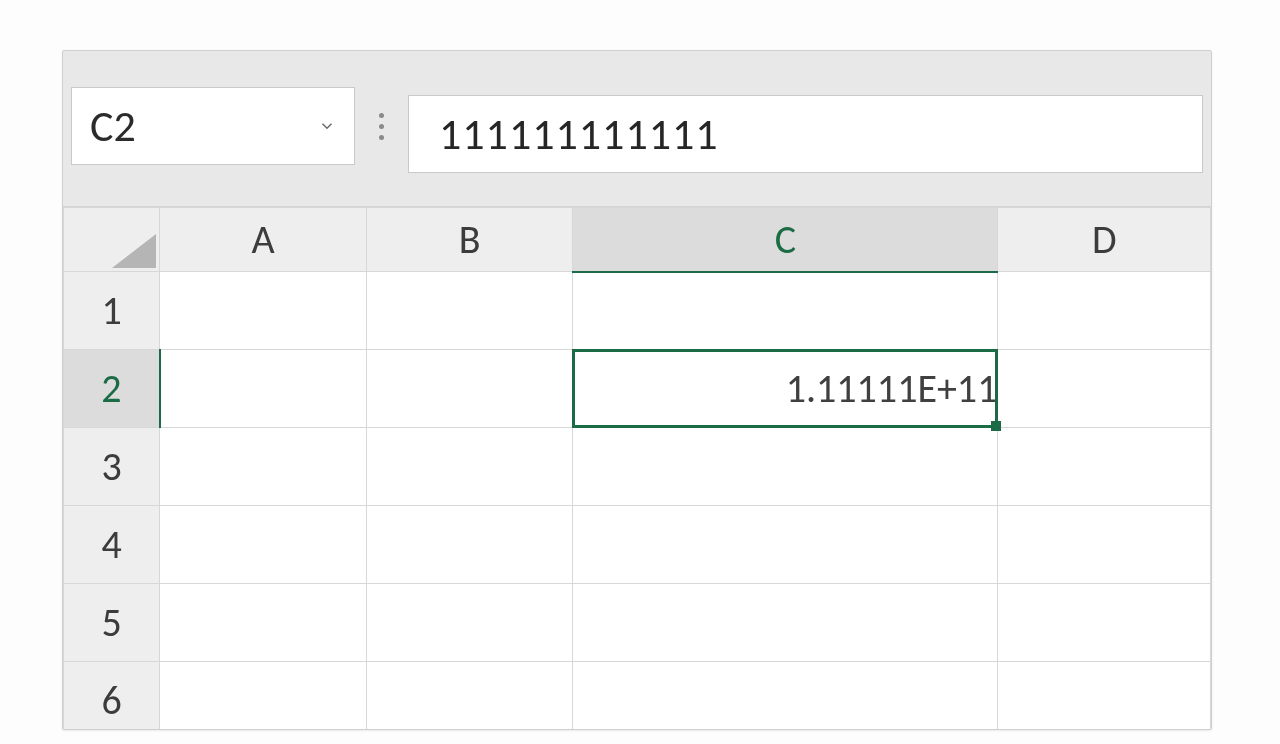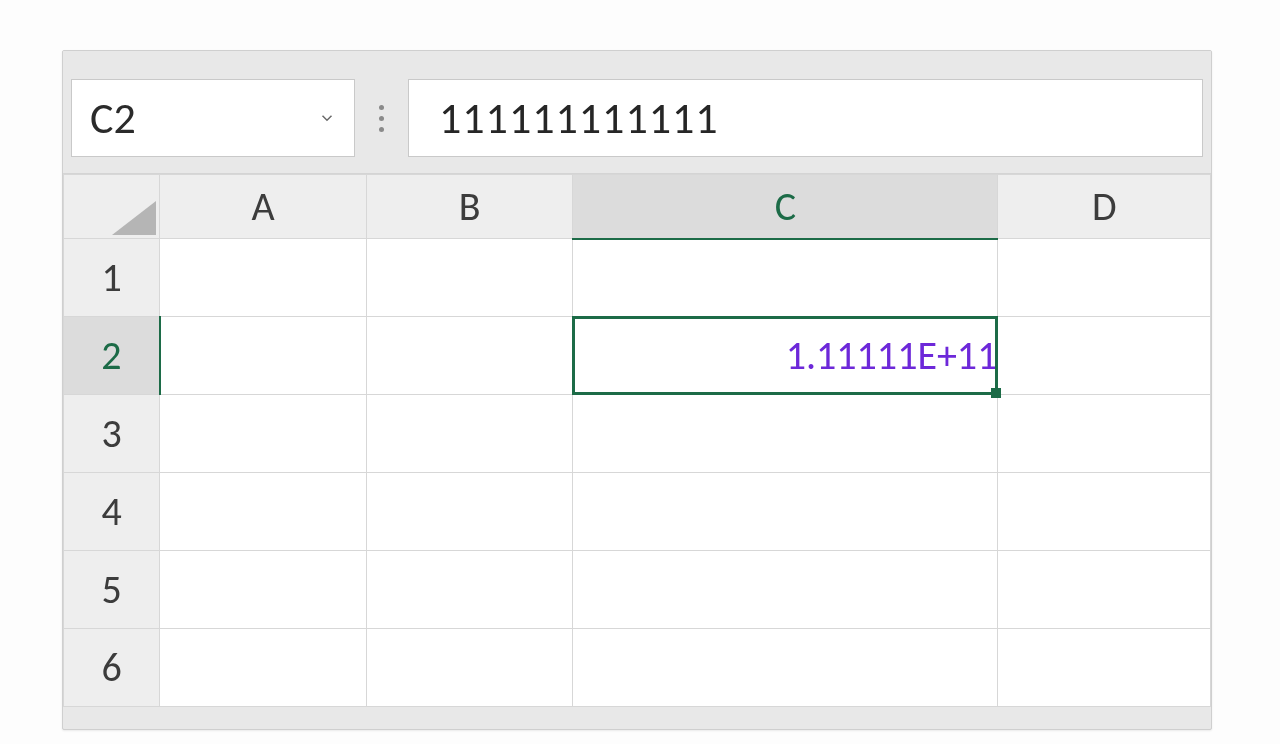--- a/index.html
+++ b/index.html
@@ -21,21 +21,21 @@
     background: #e8e8e8;
     border: 1px solid #cfcfcf;
     border-radius: 2px;
     box-shadow: 0 1px 2px rgba(0,0,0,0.08);
     overflow: hidden;
   }
   
   .formula-bar {
     display: flex;
     align-items: center;
-    padding: 28px 8px 16px 8px;
+    padding: 28px 8px 33px 8px;
     gap: 14px;
     background: #e8e8e8;
   }
   .name-box {
     position: relative;
     width: 284px;
     height: 78px;
     background: #ffffff;
     border: 1px solid #c9c9c9;
     display: flex;
@@ -92,20 +92,21 @@
     flex: 1;
     height: 78px;
     background: #ffffff;
     border: 1px solid #c9c9c9;
     display: flex;
     align-items: center;
     padding: 0 30px;
     font-size: 44px;
     color: #262626;
     letter-spacing: 1px;
+    margin-top: 16px;
   }
   
   .grid-area {
     background: #ffffff;
     border-top: 1px solid #d4d4d4;
   }
   table.sheet {
     border-collapse: collapse;
     table-layout: fixed;
     width: 100%;
@@ -160,21 +161,21 @@
   
   col.cw-corner { width: 96px; }
   col.cw-A { width: 206px; }
   col.cw-B { width: 206px; }
   col.cw-C { width: 424px; }
   col.cw-D { width: 212px; }
   
   td.cell {
     background: #ffffff;
     font-size: 40px;
-    color: #6d28d9;
+    color: #404040;
     text-align: right;
     padding: 0 12px;
   }
   td.cell.selected {
     position: relative;
   }
   td.cell.selected::before {
     content: "";
     position: absolute;
     left: -1px; top: -1px; right: -1px; bottom: -1px;

